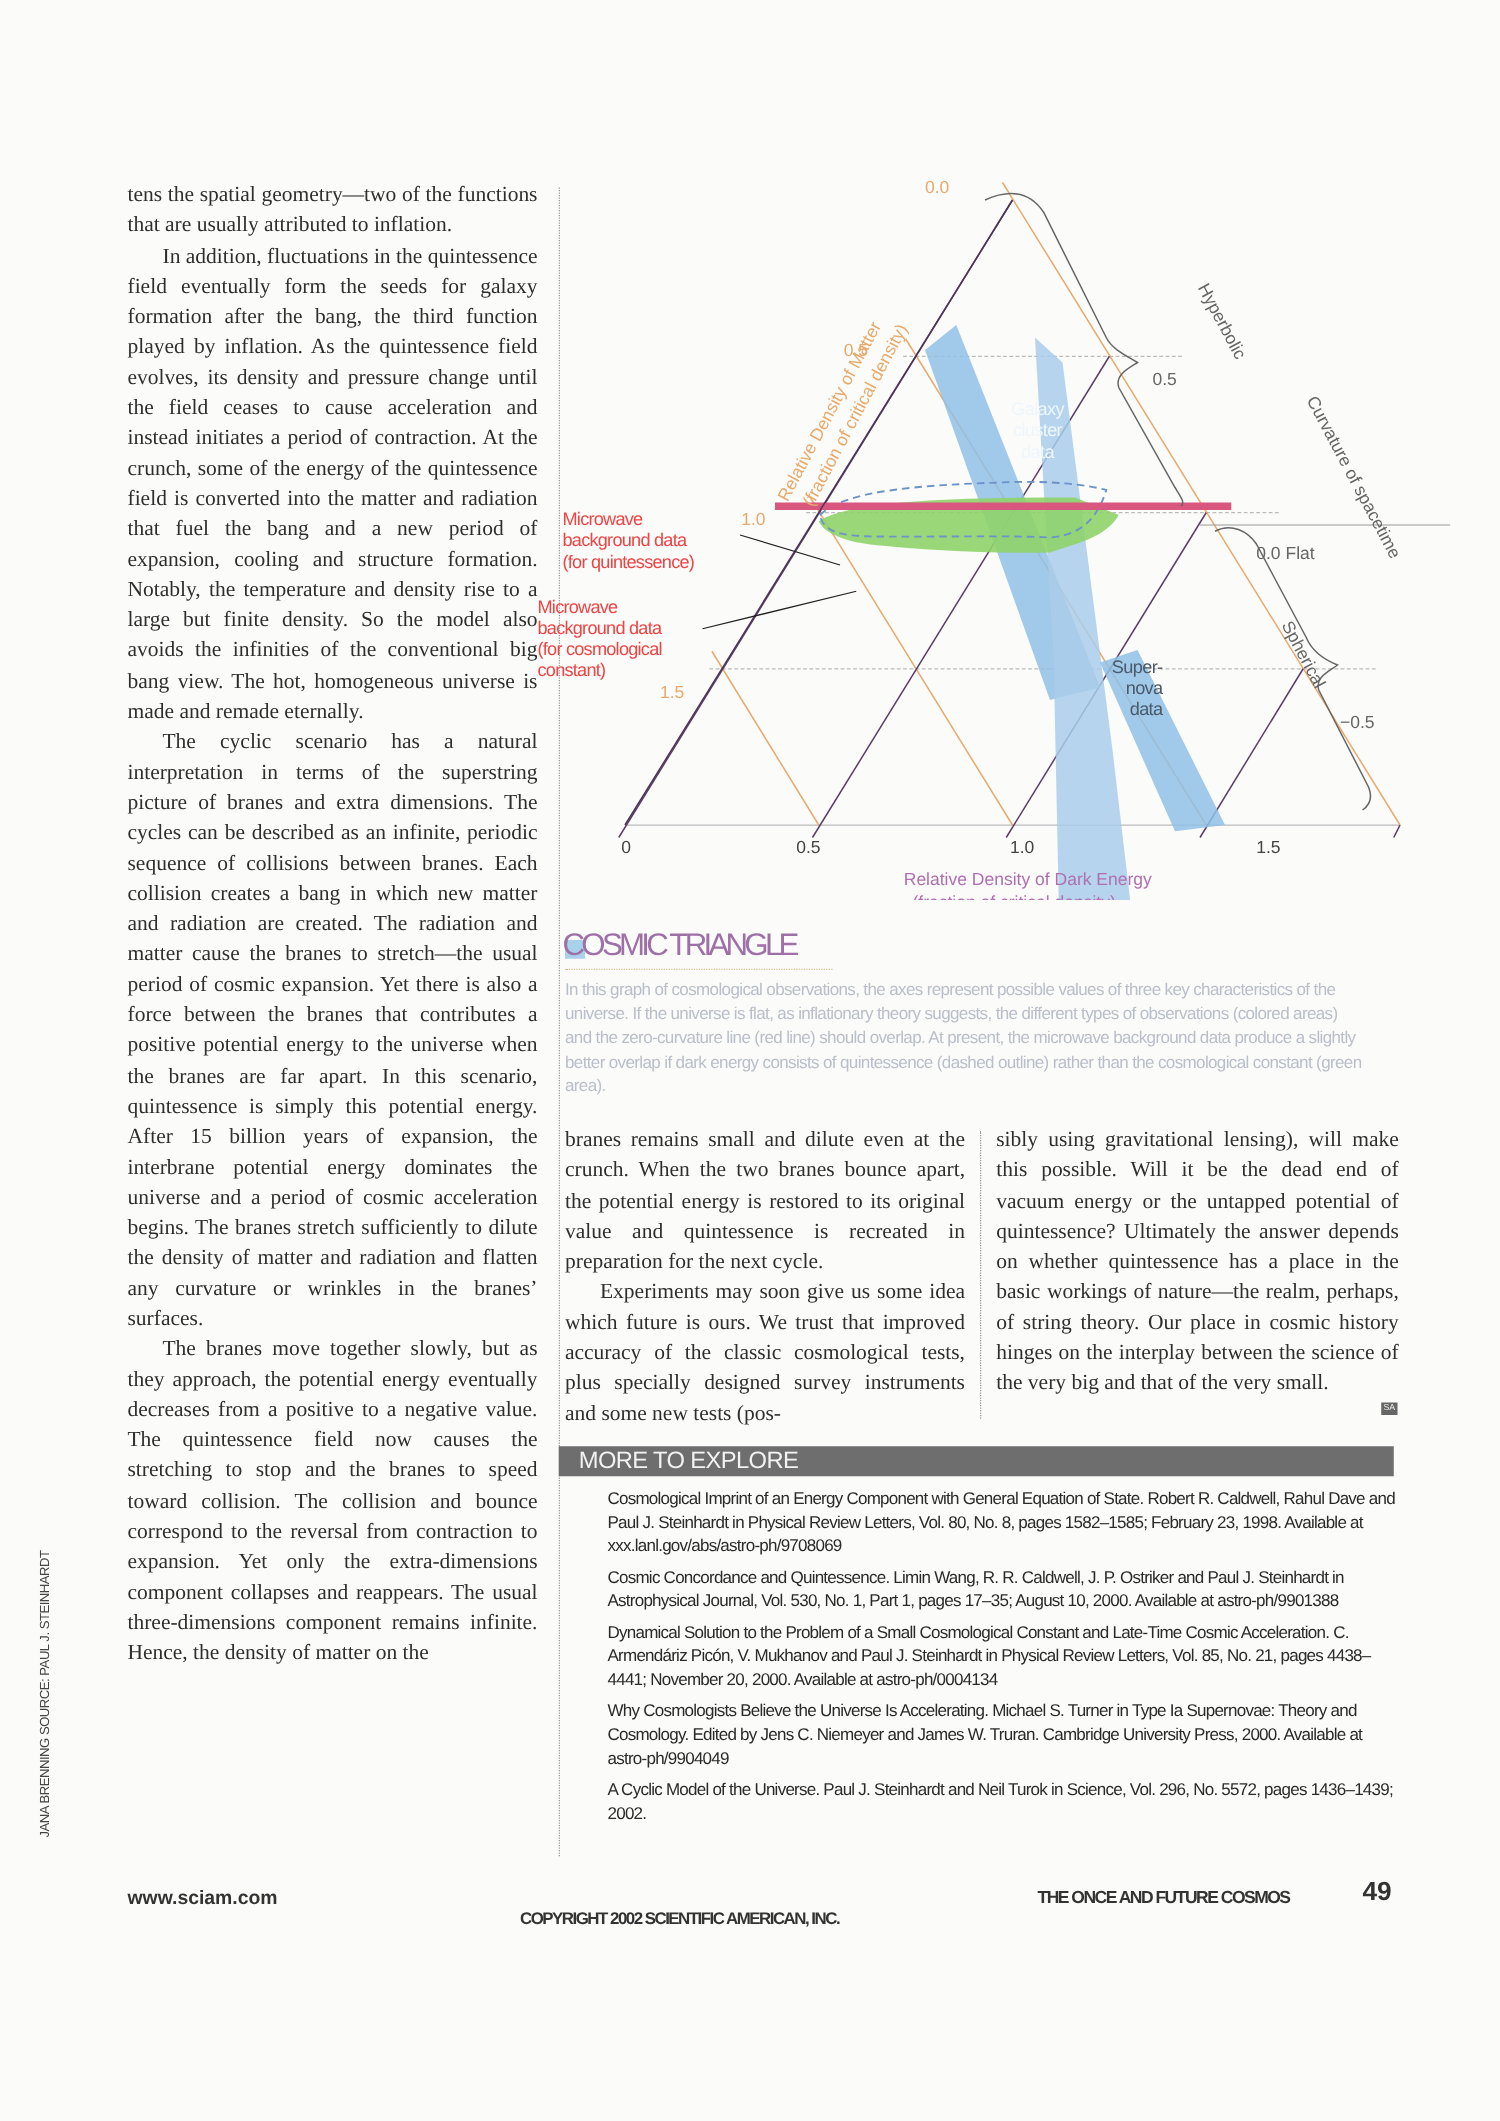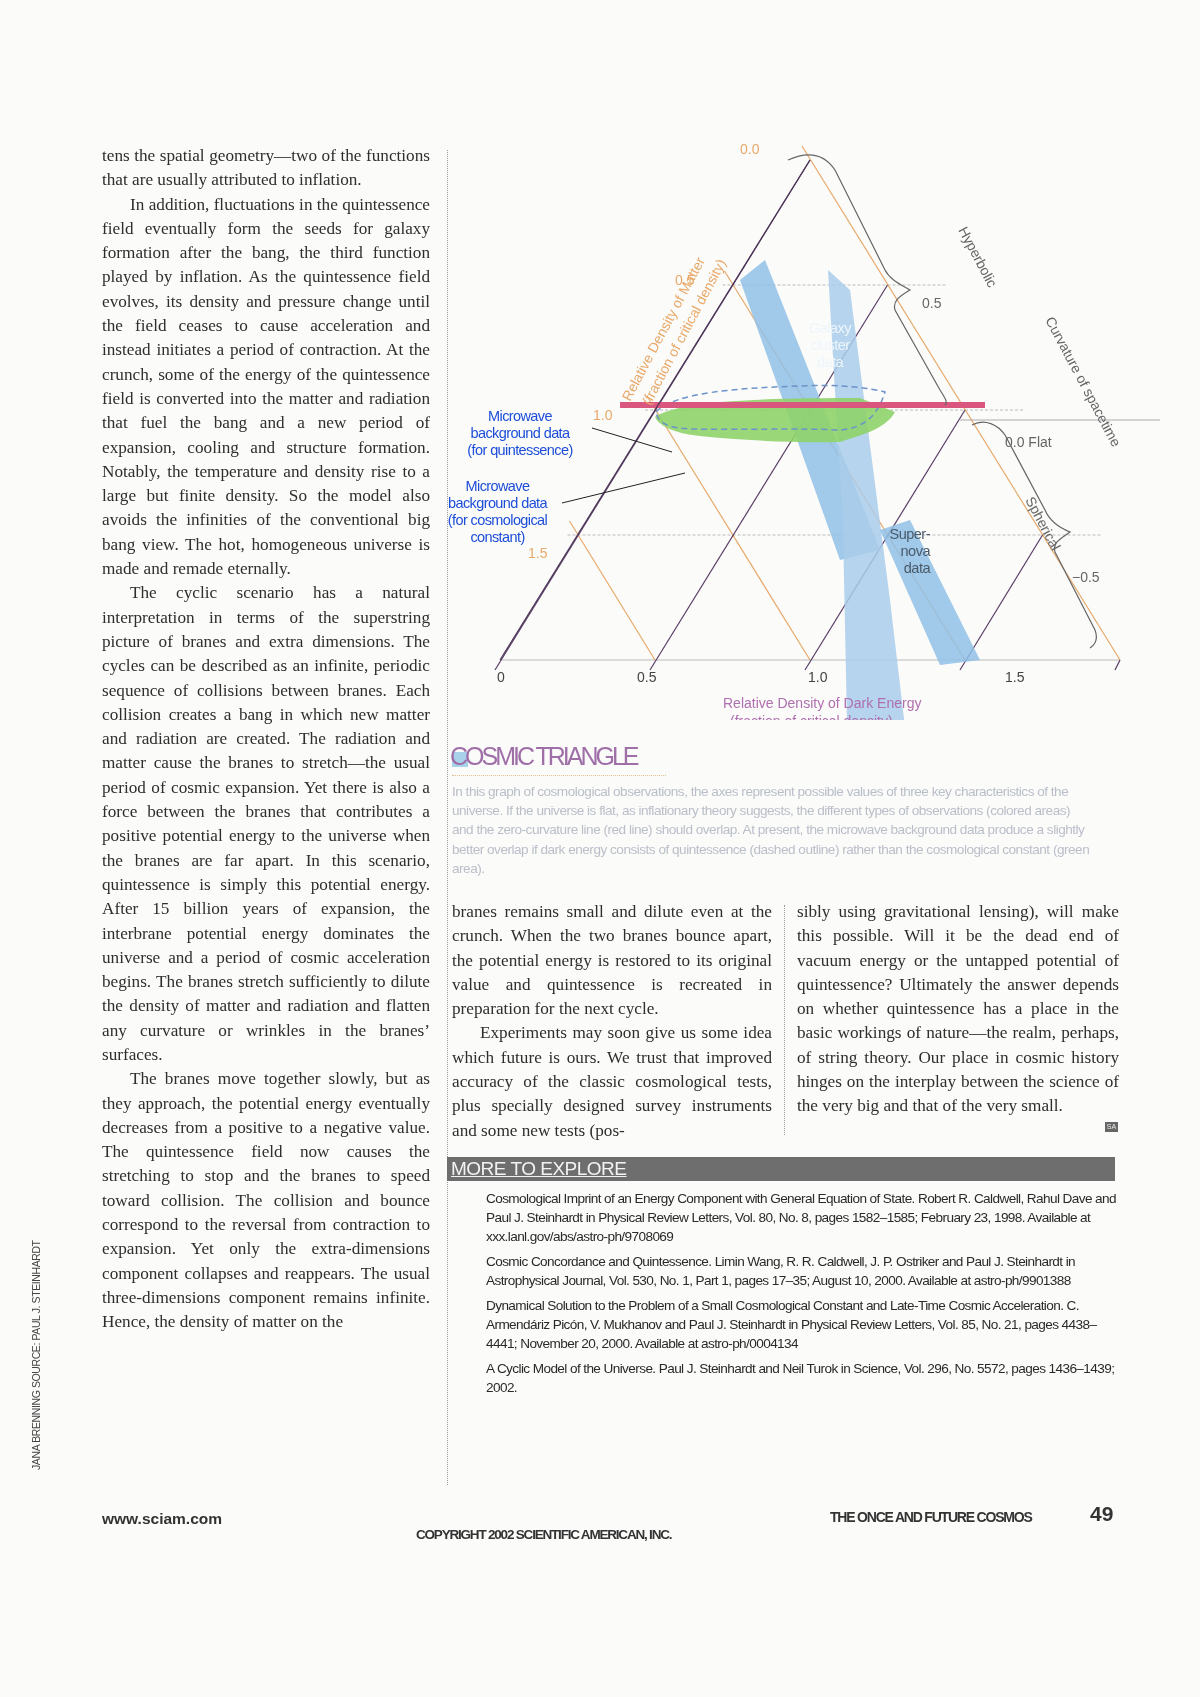--- a/index.html
+++ b/index.html
@@ -20,40 +20,40 @@
   #col1 { left: 102px; top: 144px; width: 328px; }
   #col2 { left: 452px; top: 900px; width: 320px; }
   #col3 { left: 797px; top: 900px; width: 322px; }
   .rule-v { position: absolute; width: 0; border-left: 1px dotted #9a9a9a; }
   #rule-a { left: 447px; top: 150px; height: 1335px; }
   #rule-b { left: 784px; top: 905px; height: 230px; }
 
   #figure { position: absolute; left: 440px; top: 130px; width: 720px; height: 590px; }
   #figure svg { position: absolute; left: 0; top: 0; }
   .fig-label { position: absolute; font-family: "Liberation Sans", sans-serif; }
-  .callout { font-size: 14.5px; line-height: 17px; color: #1d4ed8; text-align: center; letter-spacing: -0.6px; }
+  .callout { font-size: 14.5px; line-height: 17px; color: #ef4444; text-align: left; letter-spacing: -0.6px; }
 
   #caption-title {
     position: absolute; left: 450px; top: 742px;
     font-family: "Liberation Sans", sans-serif; font-size: 25px;
     color: #9f6fa8; letter-spacing: -3px;
   }
   #caption-square { position: absolute; left: 452px; top: 752px; width: 16px; height: 15px; background: #a8d1ea; }
   #caption-under { position: absolute; left: 452px; top: 775px; width: 214px; border-top: 1px dotted #e0c08a; }
   #caption-body {
     position: absolute; left: 452px; top: 782px; width: 640px;
     font-family: "Liberation Sans", sans-serif; font-size: 13.6px; line-height: 19.2px;
     color: #b9bec8; letter-spacing: -0.5px;
   }
 
   #explore-bar {
     position: absolute; left: 447px; top: 1157px; width: 668px; height: 24px;
     background: #6e6e6e;
     font-family: "Liberation Sans", sans-serif; font-size: 19px; color: #f2f2f2;
-    line-height: 24px; padding-left: 4px; box-sizing: border-box; letter-spacing: -0.5px; text-decoration: underline;
+    line-height: 24px; padding-left: 16px; box-sizing: border-box; letter-spacing: -0.5px;
   }
   #refs {
     position: absolute; left: 462px; top: 1189px; width: 660px;
     font-family: "Liberation Sans", sans-serif; font-size: 13.6px; line-height: 19px;
     color: #2a2a2a; letter-spacing: -0.6px;
   }
   #refs .ref { margin-bottom: 6px; margin-left: 24px; }
 
   #sa-mark { position: absolute; left: 1105px; top: 1122px; width: 13px; height: 10px; background: #666; color:#eee; font-size: 7px; line-height:10px; text-align:center; font-family:"Liberation Sans",sans-serif; }
 
@@ -164,20 +164,21 @@
 <div id="col3" class="serif-col">
     <p>sibly using gravitational lensing), will make this possible. Will it be the dead end of vacuum energy or the untapped potential of quintessence? Ultimately the answer depends on whether quintessence has a place in the basic workings of nature—the realm, perhaps, of string theory. Our place in cosmic history hinges on the interplay between the science of the very big and that of the very small.</p>
   </div>
 <div id="sa-mark">SA</div>
 
 <div id="explore-bar">MORE TO EXPLORE</div>
 <div id="refs">
   <div class="ref">Cosmological Imprint of an Energy Component with General Equation of State. Robert R. Caldwell, Rahul Dave and Paul J. Steinhardt in Physical Review Letters, Vol. 80, No. 8, pages 1582–1585; February 23, 1998. Available at xxx.lanl.gov/abs/astro-ph/9708069</div>
   <div class="ref">Cosmic Concordance and Quintessence. Limin Wang, R. R. Caldwell, J. P. Ostriker and Paul J. Steinhardt in Astrophysical Journal, Vol. 530, No. 1, Part 1, pages 17–35; August 10, 2000. Available at astro-ph/9901388</div>
   <div class="ref">Dynamical Solution to the Problem of a Small Cosmological Constant and Late-Time Cosmic Acceleration. C. Armendáriz Picón, V. Mukhanov and Paul J. Steinhardt in Physical Review Letters, Vol. 85, No. 21, pages 4438–4441; November 20, 2000. Available at astro-ph/0004134</div>
+  <div class="ref">Why Cosmologists Believe the Universe Is Accelerating. Michael S. Turner in Type Ia Supernovae: Theory and Cosmology. Edited by Jens C. Niemeyer and James W. Truran. Cambridge University Press, 2000. Available at astro-ph/9904049</div>
   <div class="ref">A Cyclic Model of the Universe. Paul J. Steinhardt and Neil Turok in Science, Vol. 296, No. 5572, pages 1436–1439; 2002.</div>
 </div>
 
 <div id="footer-url" class="footer">www.sciam.com</div>
 <div id="footer-copy" class="footer">COPYRIGHT 2002 SCIENTIFIC AMERICAN, INC.</div>
 <div id="footer-section" class="footer">THE ONCE AND FUTURE COSMOS</div>
 <div id="footer-page" class="footer">49</div>
 <div id="credit">JANA BRENNING SOURCE: PAUL J. STEINHARDT</div>
 
 </body></html>

